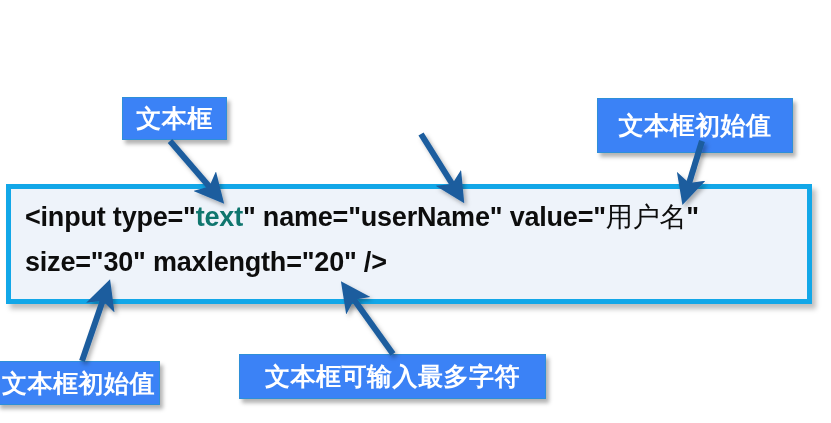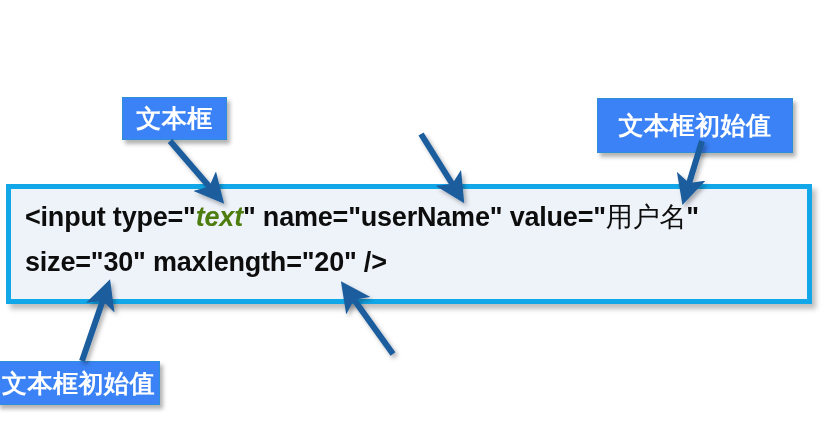--- a/index.html
+++ b/index.html
@@ -65,21 +65,21 @@
   }
   .code-line {
     font-family: "Liberation Sans", "DejaVu Sans", sans-serif;
     font-weight: bold;
     font-size: 27px;
     line-height: 45px;
     color: #0d0d0d;
     white-space: nowrap;
     letter-spacing: -0.2px;
   }
-  .kw-red { color: #4d7c0f; font-style: italic; }
+  .kw-red { color: #0f766e; }
   .cjk-serif {
     font-family: "DejaVu Serif", "Liberation Serif", serif;
     font-weight: normal;
     margin-top: 16px;
   }
 
   
   #arrow-layer {
     position: absolute;
     left: 0; top: 0;
@@ -106,20 +106,23 @@
 
 
   <div class="callout" id="callout-initial-value">
     <span>文本框初始值</span>
   </div>
 
   <div class="callout" id="callout-length">
     <span>文本框初始值</span>
   </div>
 
+  <div class="callout" id="callout-maxchars">
+    <span>文本框可输入最多字符</span>
+  </div>
 
   <svg id="arrow-layer" viewBox="0 0 831 423">
     <defs>
       <marker id="ah" markerWidth="5" markerHeight="5" refX="2.4" refY="2.5" orient="auto" markerUnits="strokeWidth">
         <path d="M0,0 L5,2.5 L0,5 L1.2,2.5 z" fill="#1c5d9e"></path>
       </marker>
       <filter id="softshadow" x="-40%" y="-40%" width="200%" height="200%">
         <feDropShadow dx="2.5" dy="3" stdDeviation="2" flood-color="#000000" flood-opacity="0.3"></feDropShadow>
       </filter>
     </defs>

